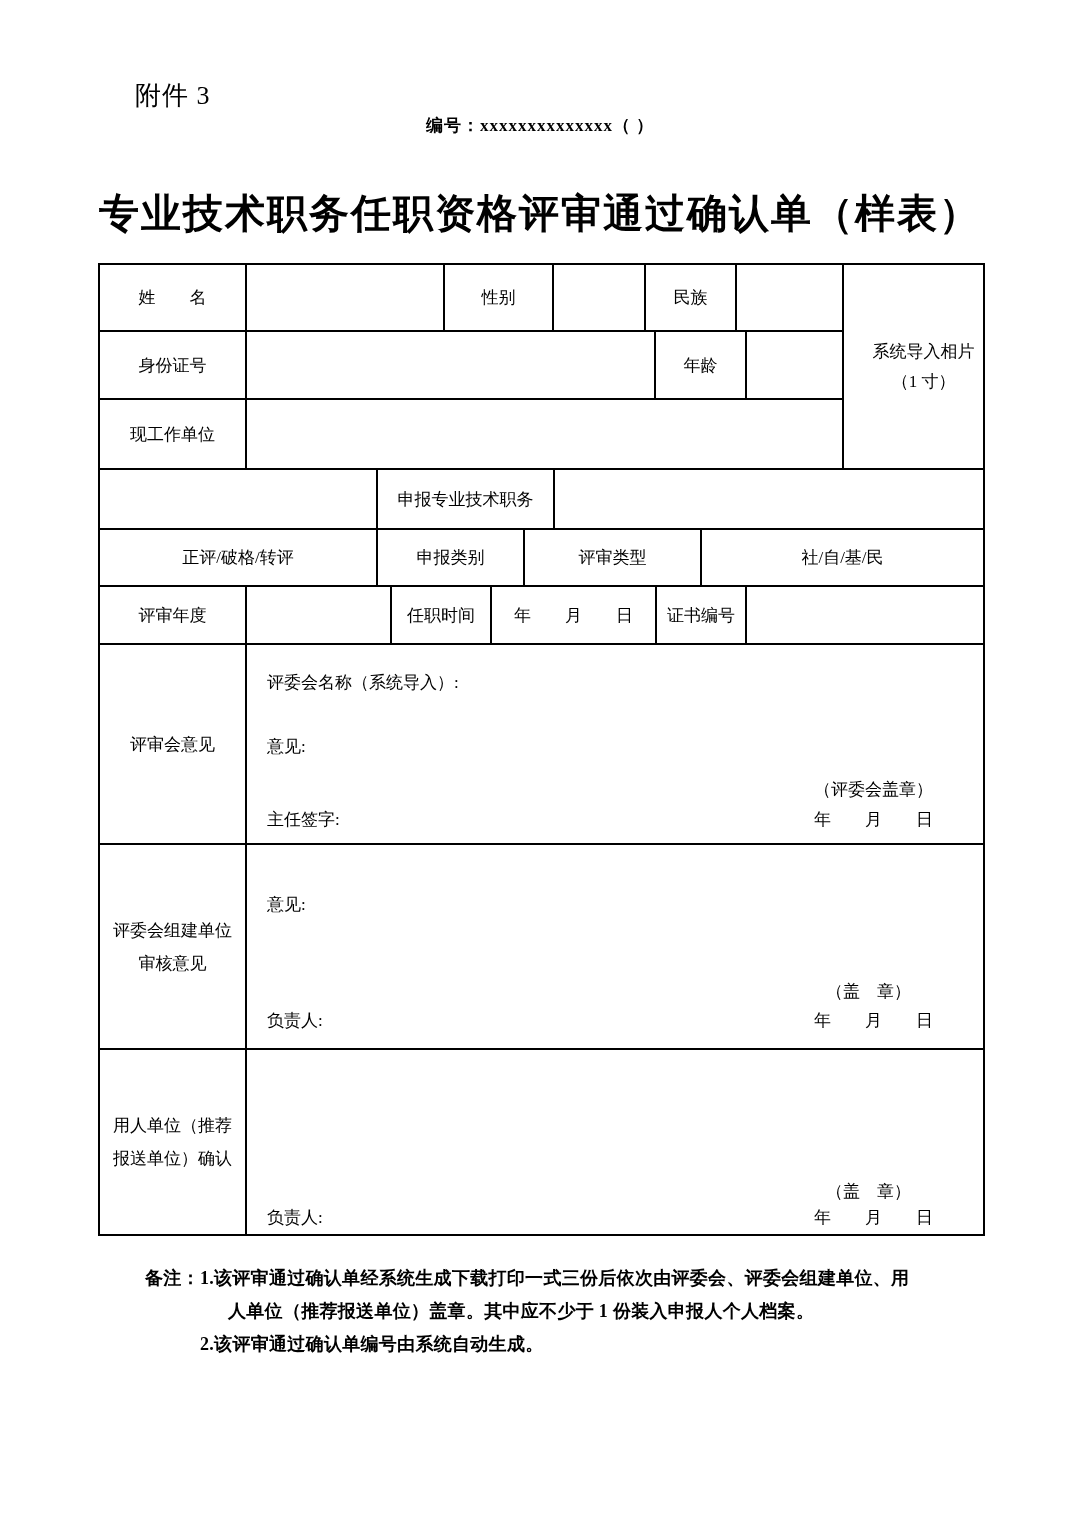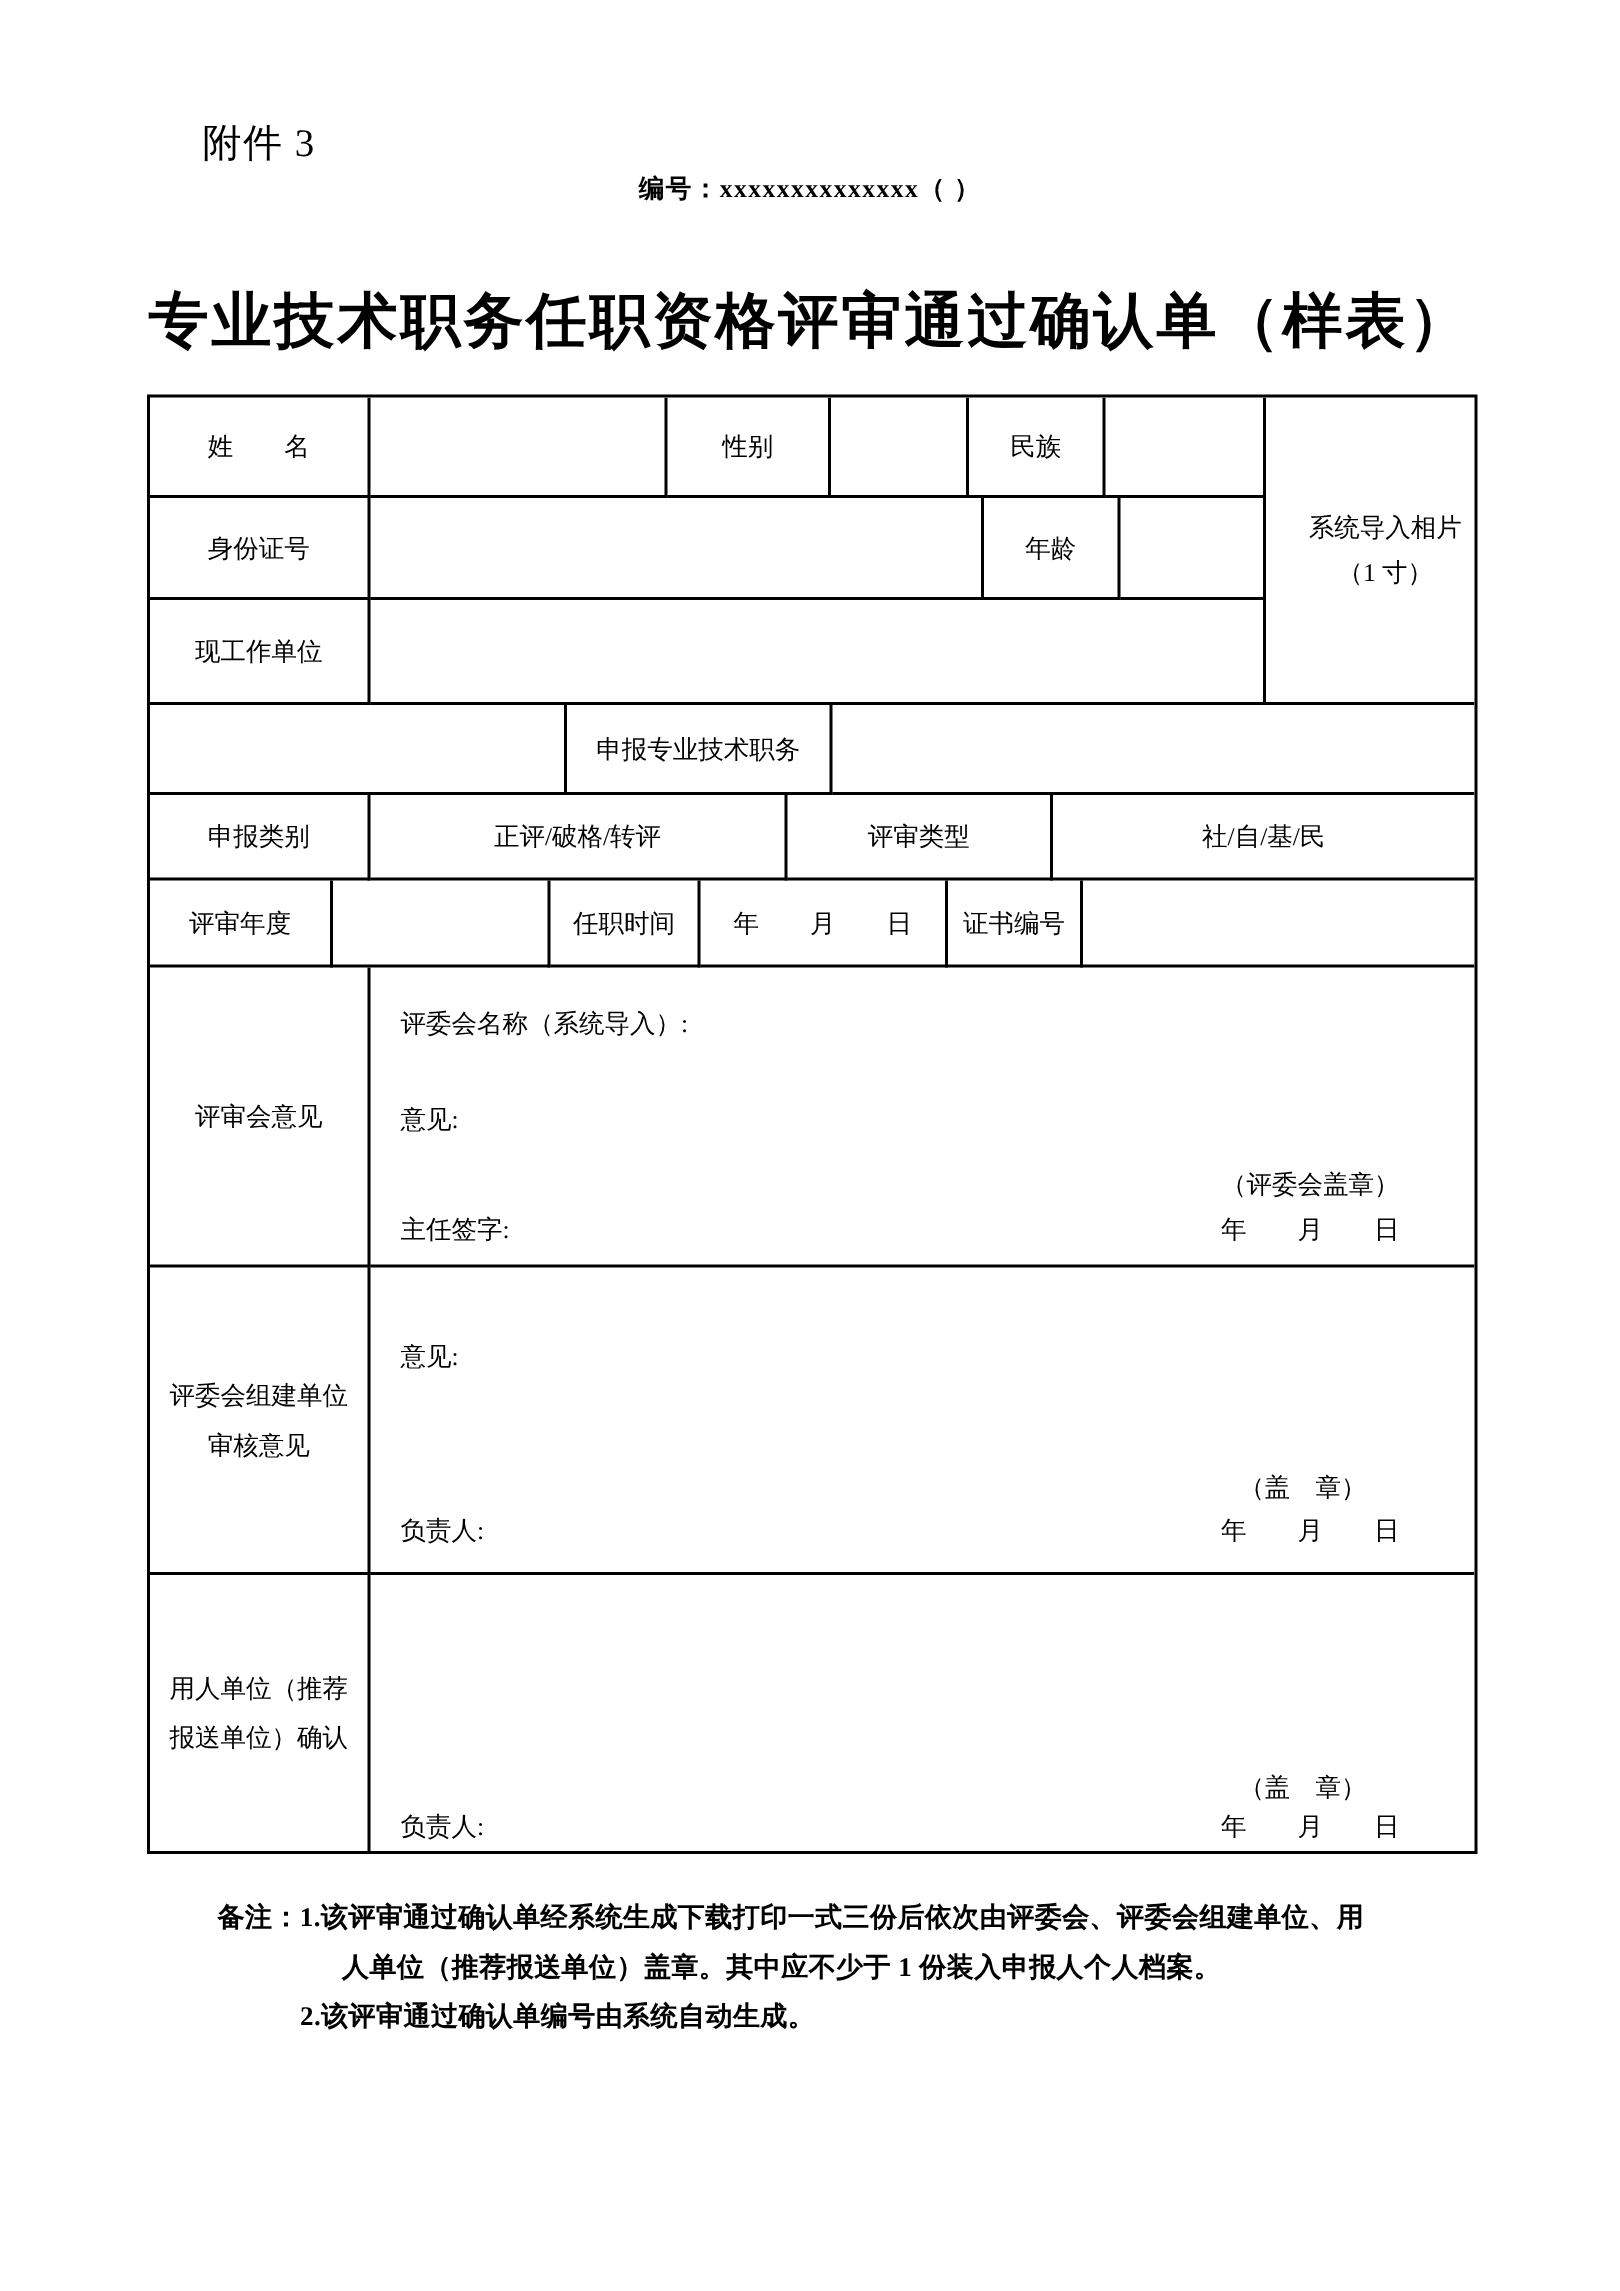--- a/index.html
+++ b/index.html
@@ -95,28 +95,28 @@
     </div>
   </div>
 
   <div class="row" style="height:60px;">
     <div class="c" style="width:278px;"></div>
     <div class="c" style="width:177px;">申报专业技术职务</div>
     <div class="c grow noR"></div>
   </div>
 
   <div class="row" style="height:57px;">
+    <div class="c" style="width:278px;">正评/破格/转评</div>
     <div class="c" style="width:147px;">申报类别</div>
-    <div class="c" style="width:278px;">正评/破格/转评</div>
     <div class="c" style="width:177px;">评审类型</div>
     <div class="c grow noR">社/自/基/民</div>
   </div>
 
   <div class="row" style="height:58px;">
-    <div class="c" style="width:122px;">评审年度</div>
+    <div class="c" style="width:147px;">评审年度</div>
     <div class="c" style="width:145px;"></div>
     <div class="c" style="width:100px;">任职时间</div>
     <div class="c" style="width:165px;">年　　月　　日</div>
     <div class="c" style="width:90px;">证书编号</div>
     <div class="c grow noR"></div>
   </div>
 
   <div class="row" style="height:200px;">
     <div class="c" style="width:147px;">评审会意见</div>
     <div class="content" style="height:200px;">

